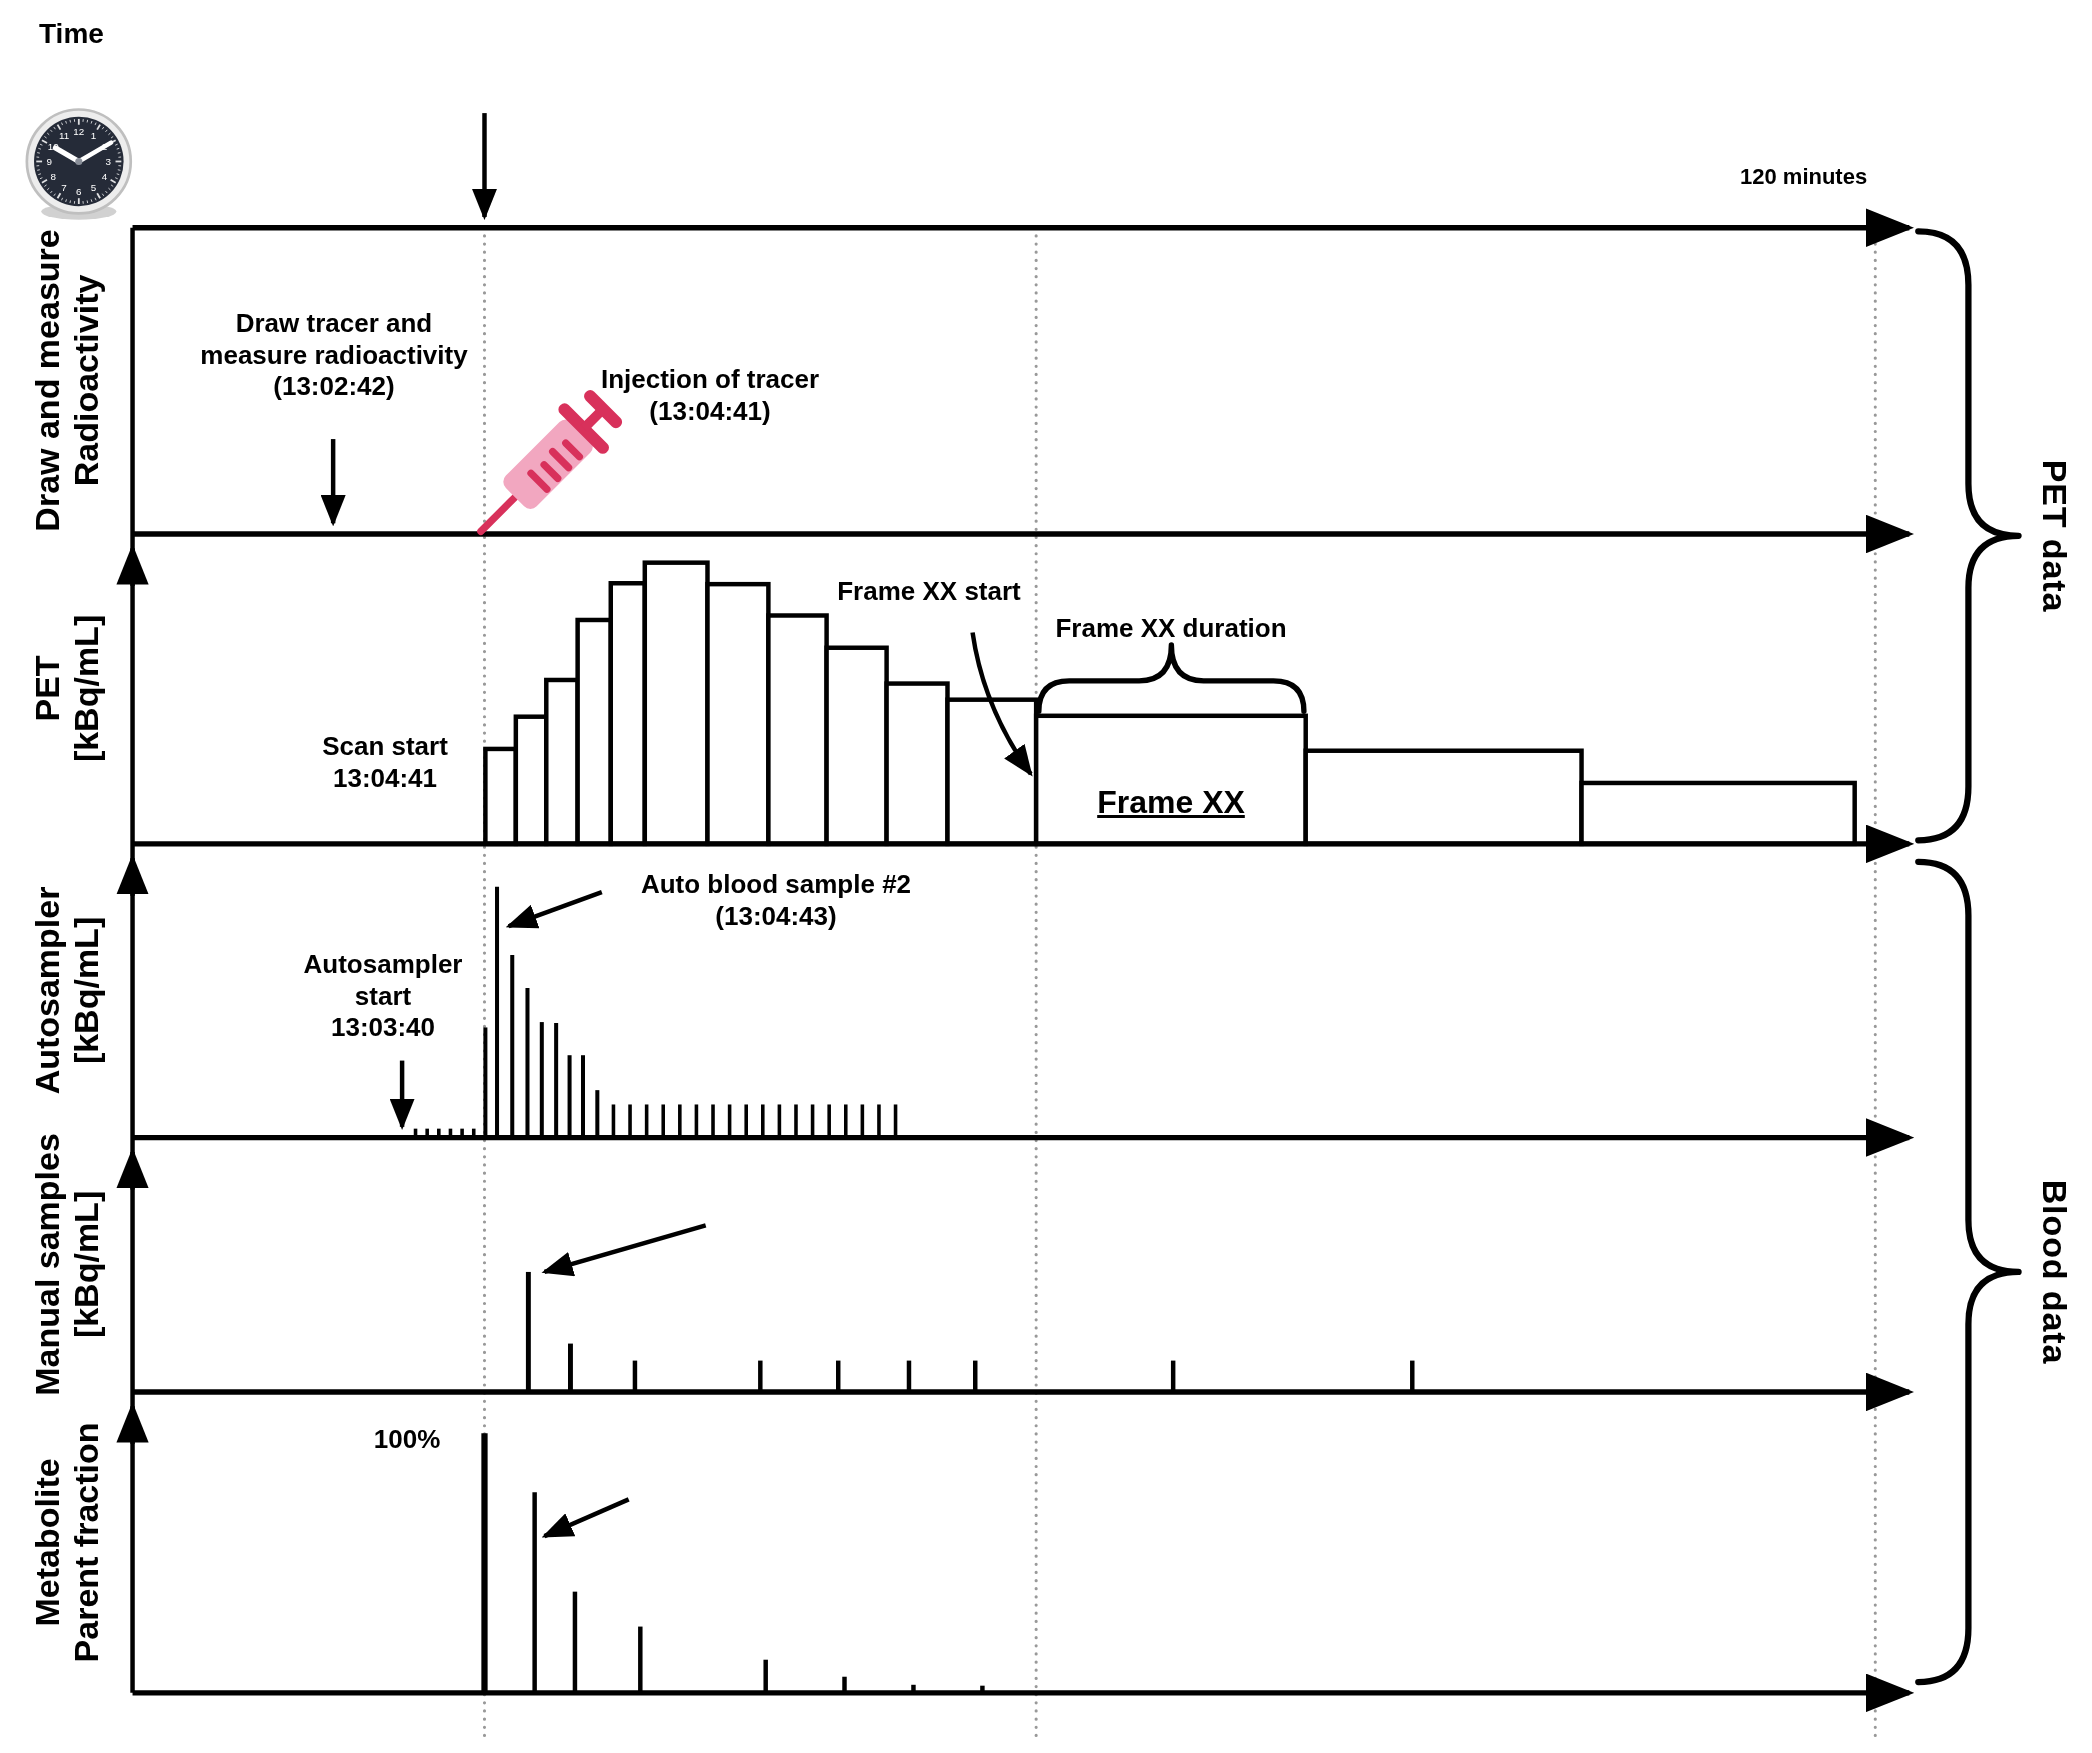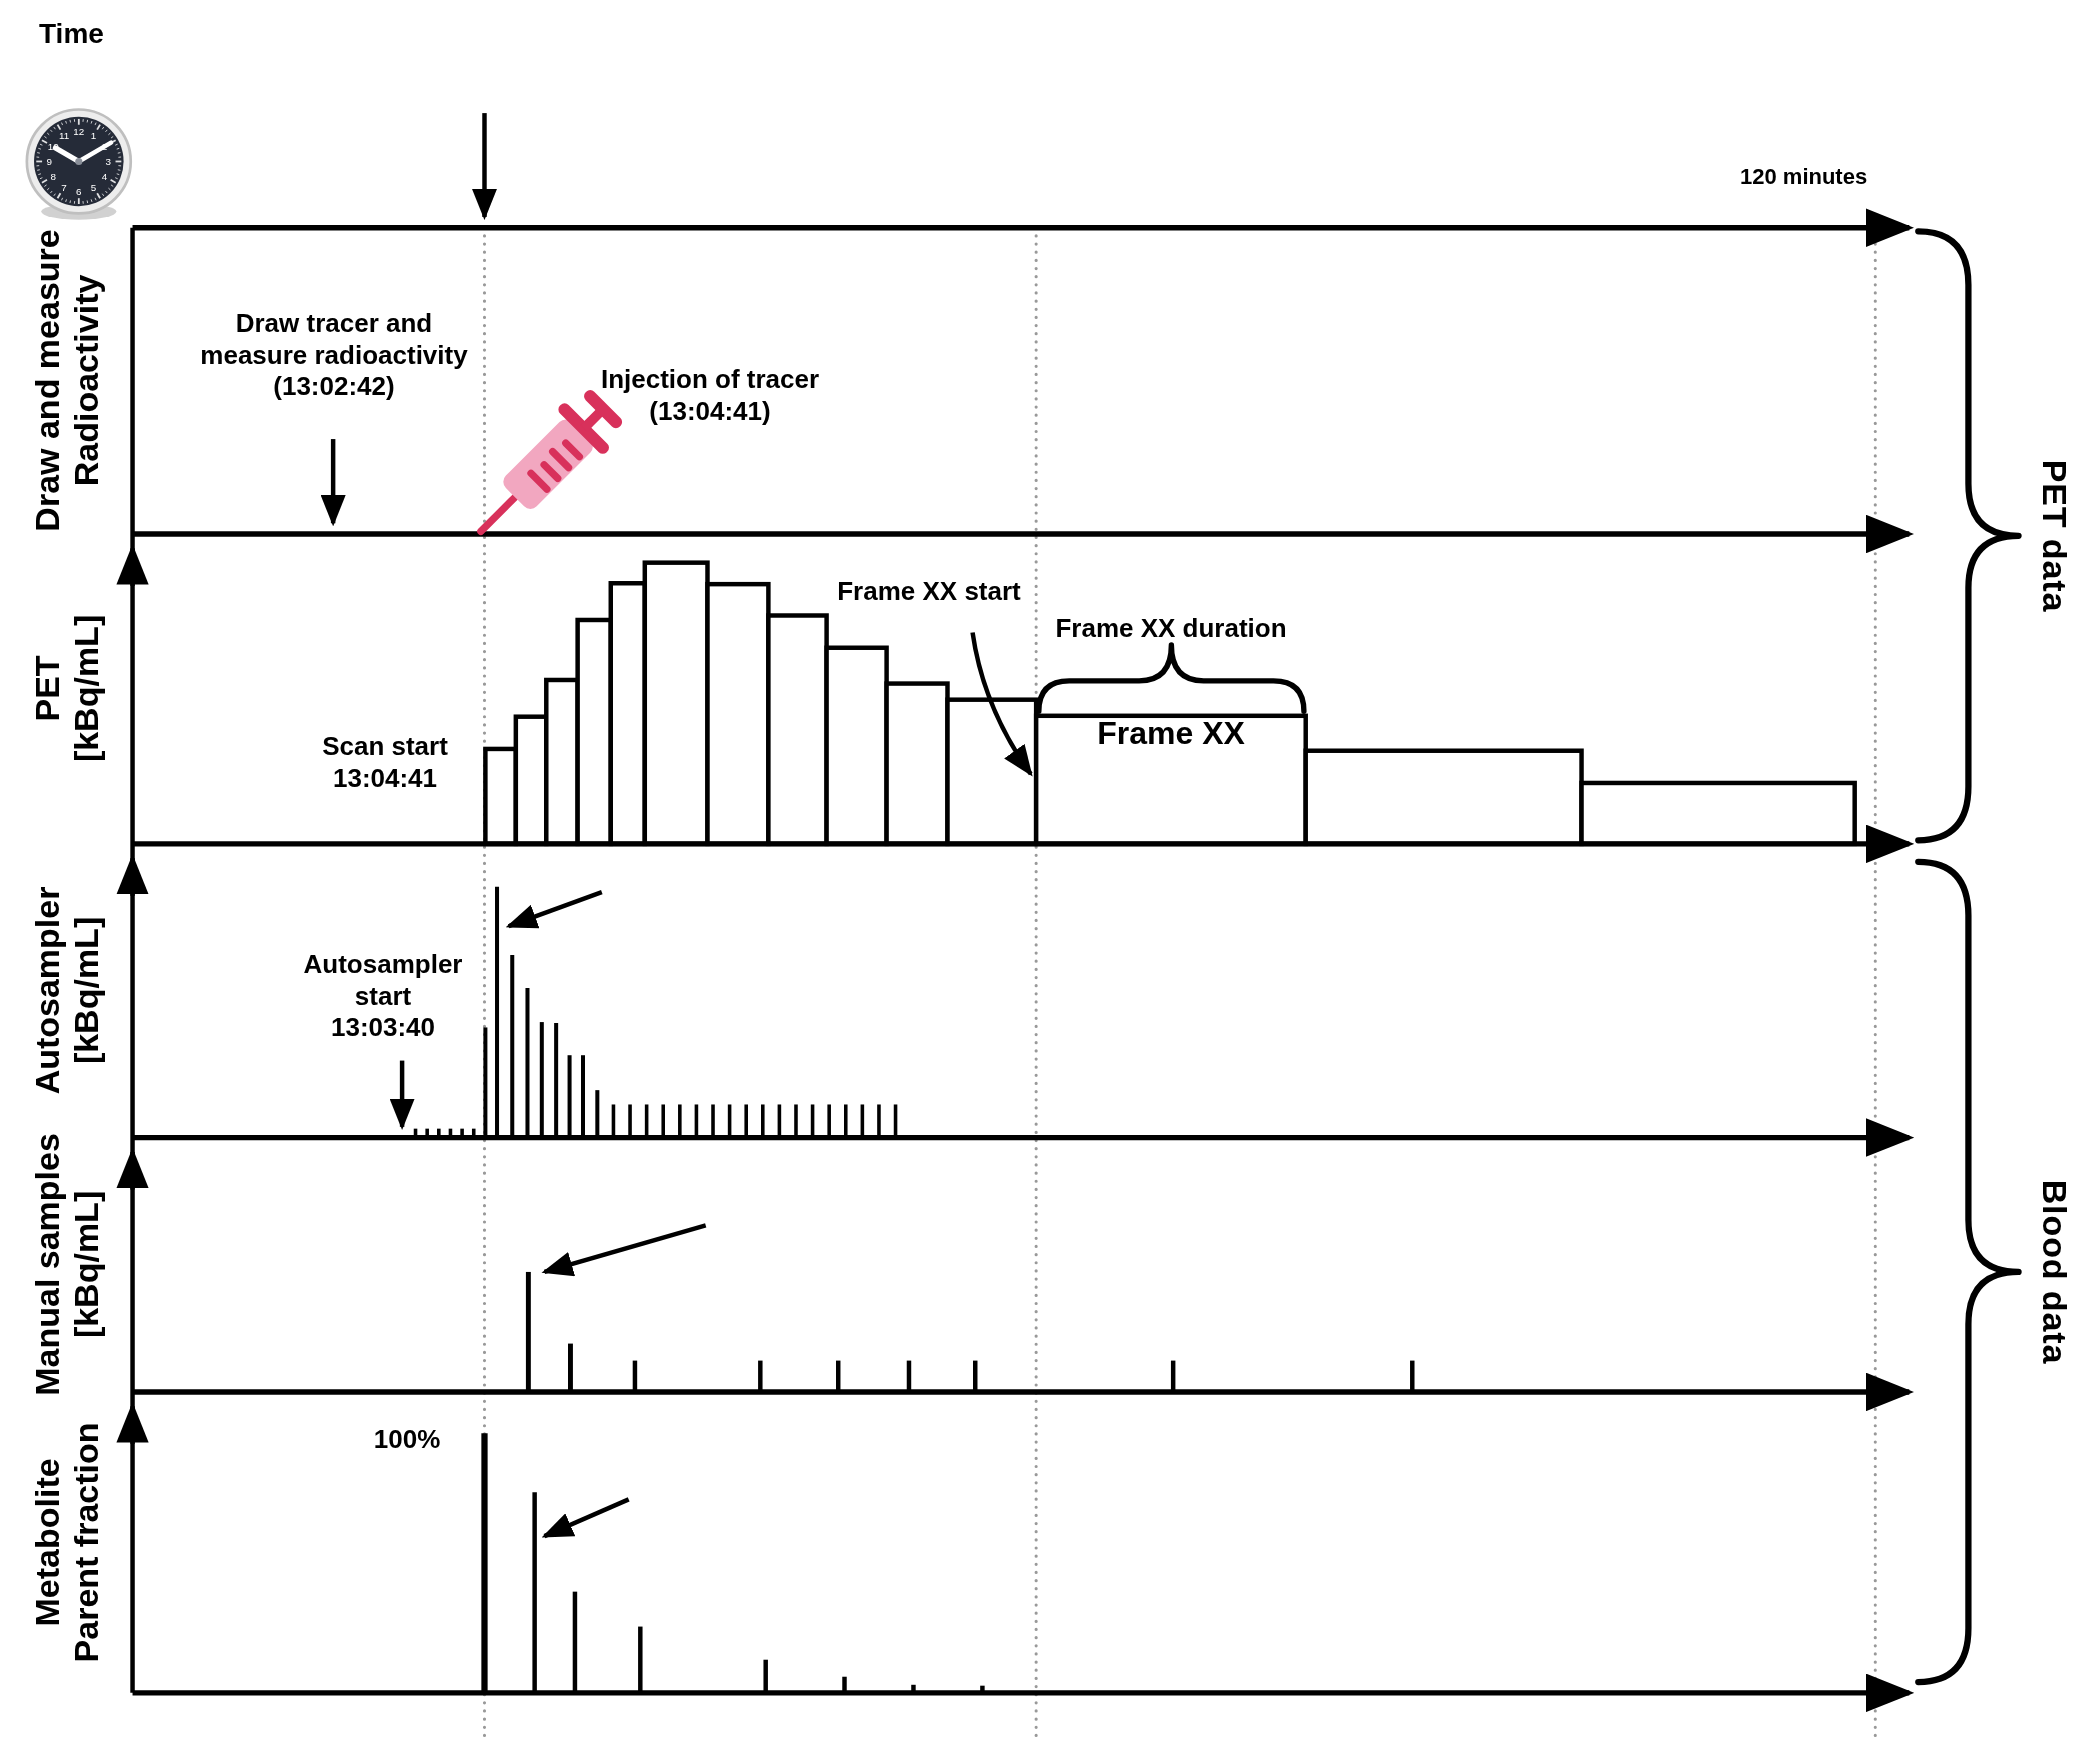--- a/index.html
+++ b/index.html
@@ -258,21 +258,23 @@
 
   <div class="ann" style="left:334px;top:308px;">Draw tracer and
 measure radioactivity
 (13:02:42)</div>
   <div class="ann" style="left:710px;top:364px;">Injection of tracer
 (13:04:41)</div>
   <div class="ann" style="left:385px;top:731px;">Scan start
 13:04:41</div>
   <div class="ann" style="left:929px;top:576px;">Frame XX start</div>
   <div class="ann" style="left:1171px;top:613px;">Frame XX duration</div>
-  <div class="ann" style="left:1171px;top:714px;font-size:32px;">Frame XX</div>
+  <div class="ann" style="left:1171px;top:783px;font-size:32px;text-decoration:underline;">Frame XX</div>
+  <div class="ann" style="left:776px;top:869px;">Auto blood sample #2
+(13:04:43)</div>
   <div class="ann" style="left:383px;top:949px;">Autosampler
 start
 13:03:40</div>
   <div class="ann" style="left:407px;top:1424px;">100%</div>
 
   <div class="side-label" style="left:2035px;top:536px;">PET data</div>
   <div class="side-label" style="left:2035px;top:1272px;">Blood data</div>
 </div>
 
 

